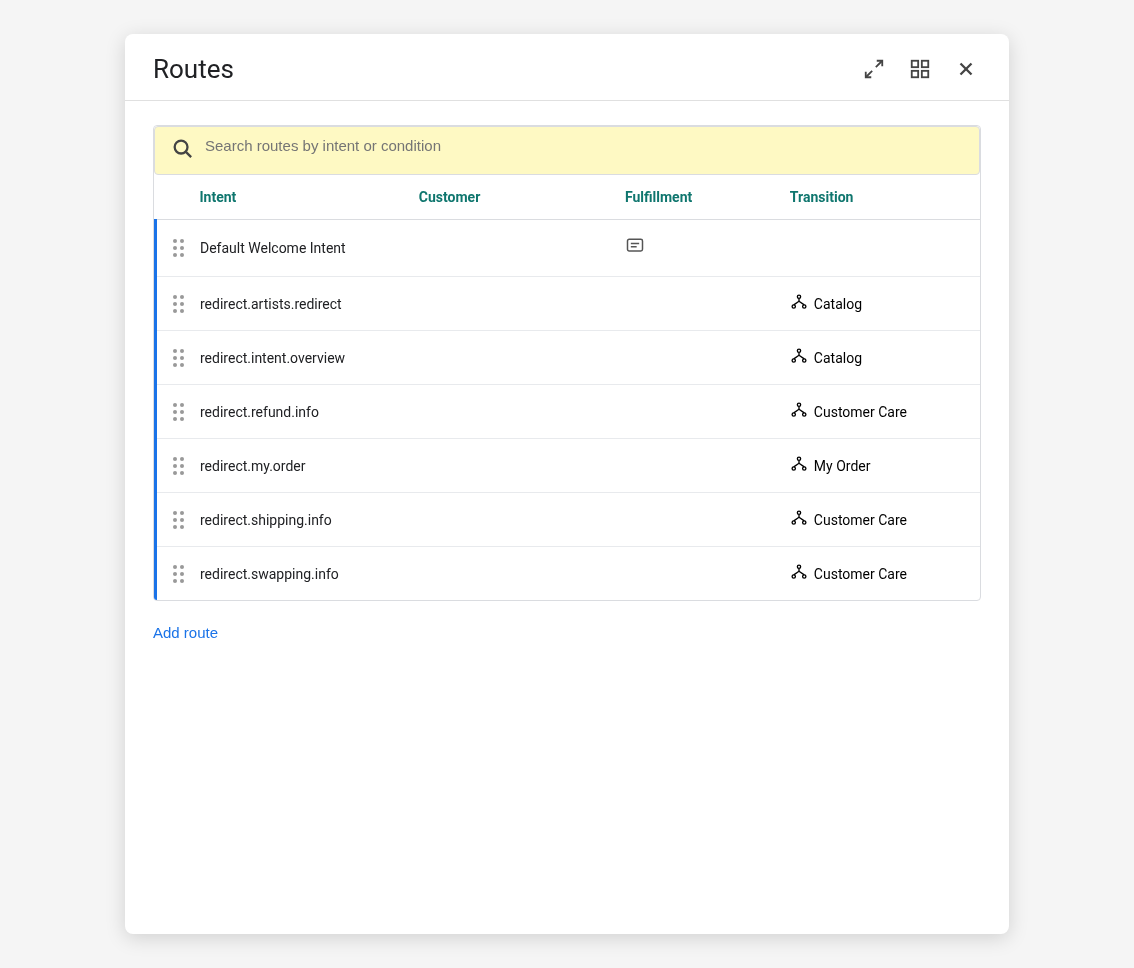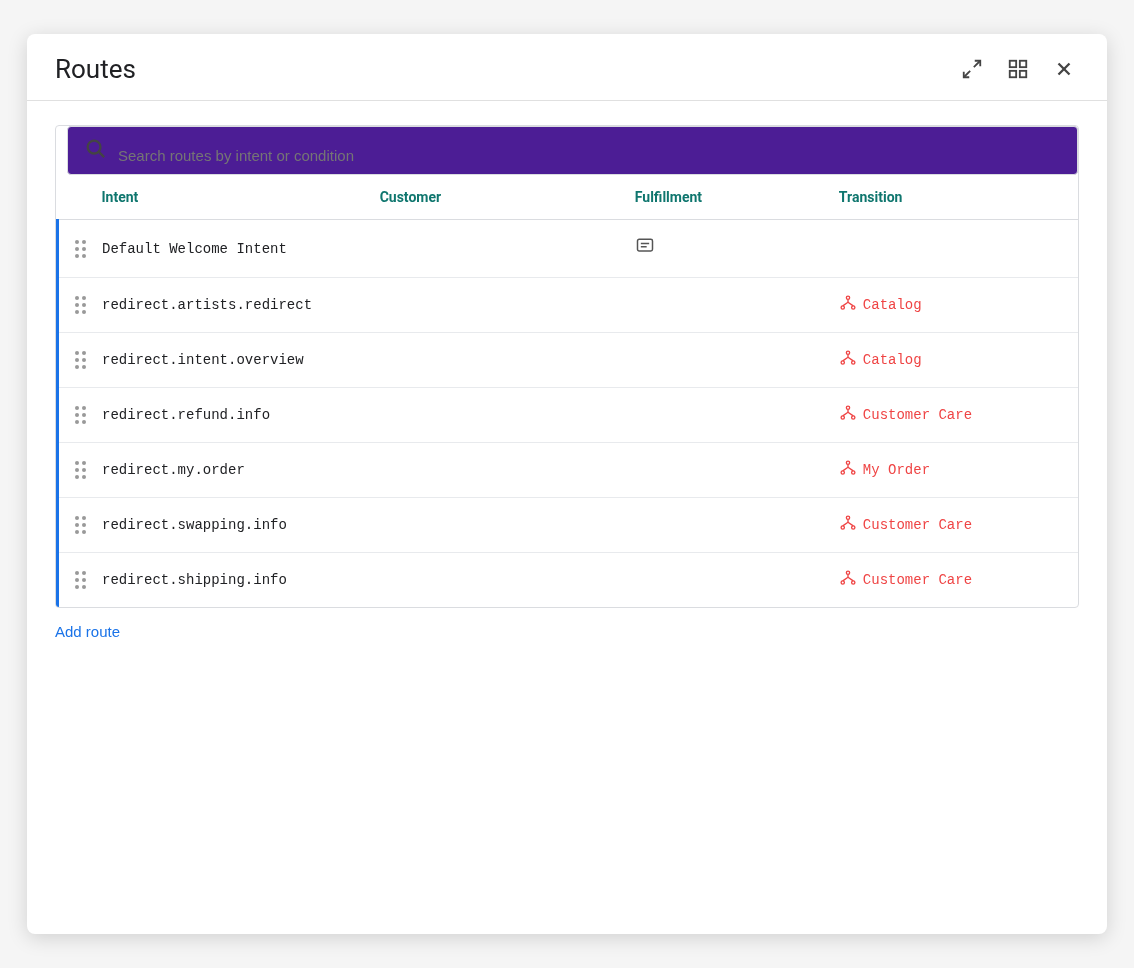--- a/index.html
+++ b/index.html
@@ -15,21 +15,21 @@
       justify-content: center;
       align-items: center;
       min-height: 968px;
       width: 1134px;
     }
 
     .dialog {
       background: #ffffff;
       border-radius: 8px;
       box-shadow: 0 4px 20px rgba(0,0,0,0.15);
-      width: 1080px;
+      width: 884px;
       min-height: 900px;
       display: flex;
       flex-direction: column;
       padding: 0;
       overflow: hidden;
     }
 
     .dialog-header {
       display: flex;
       align-items: center;
@@ -70,27 +70,26 @@
     }
 
     .sort-label {
       font-size: 15px;
       color: #444;
       margin-bottom: 18px;
     }
 
     .search-bar {
       display: flex;
-      align-items: flex-end;
+      align-items: flex-start;
       border: 1px solid #dadce0;
       border-radius: 4px;
       padding: 10px 16px;
       margin-bottom: 0;
-      background: #4c1d95;
-      margin-left: 11px;
+      background: #fef9c3;
     }
 
     .search-icon {
       font-size: 20px;
       color: #444;
       margin-right: 12px;
     }
 
     .search-input {
       border: none;
@@ -121,21 +120,20 @@
       text-align: left;
       padding: 14px 16px;
       font-size: 14px;
       font-weight: 700;
       color: #0f766e;
     }
 
     .table td {
       padding: 0;
       vertical-align: middle;
-      font-family: Liberation Mono, monospace;
     }
 
     .table tbody tr {
       border-bottom: 1px solid #e8eaed;
     }
 
     .table tbody tr:last-child {
       border-bottom: none;
     }
 
@@ -174,37 +172,37 @@
       font-size: 14px;
       color: #202124;
     }
 
     .transition-cell {
       display: flex;
       align-items: center;
       gap: 6px;
       padding: 16px;
       font-size: 14px;
-      color: #ef4444;
+      color: #000000;
     }
 
     
     .branch-icon svg {
       width: 18px;
       height: 18px;
     }
 
     .add-route-btn {
       background: none;
       border: none;
       color: #1a73e8;
       font-size: 15px;
       font-weight: 500;
       cursor: pointer;
-      margin-top: 11px;
+      margin-top: 19px;
       padding: 4px 0;
       text-align: left;
       width: fit-content;
     }
 
     .col-intent {
       width: 30%;
     }
 
     .col-condition {
@@ -487,21 +485,21 @@
       <div class="drag-handle-dot-row">
         <div class="drag-handle-dot"></div>
         <div class="drag-handle-dot"></div>
       </div>
       <div class="drag-handle-dot-row">
         <div class="drag-handle-dot"></div>
         <div class="drag-handle-dot"></div>
       </div>
     </div>
 
-      <span class="intent-text">redirect.swapping.info</span>
+      <span class="intent-text">redirect.shipping.info</span>
     </div>
               </td>
               <td class="col-condition condition-cell"></td>
               <td class="col-fulfillment">
                 <div style="padding:16px;"></div>
               </td>
               <td class="col-transition">
                 <div class="transition-cell">
         <span class="branch-icon"><svg viewBox="0 0 24 24" width="18" height="18" fill="none" stroke="currentColor" stroke-width="1.8">
     <circle cx="12" cy="5" r="2.2"></circle>
@@ -527,21 +525,21 @@
       <div class="drag-handle-dot-row">
         <div class="drag-handle-dot"></div>
         <div class="drag-handle-dot"></div>
       </div>
       <div class="drag-handle-dot-row">
         <div class="drag-handle-dot"></div>
         <div class="drag-handle-dot"></div>
       </div>
     </div>
 
-      <span class="intent-text">redirect.shipping.info</span>
+      <span class="intent-text">redirect.swapping.info</span>
     </div>
               </td>
               <td class="col-condition condition-cell"></td>
               <td class="col-fulfillment">
                 <div style="padding:16px;"></div>
               </td>
               <td class="col-transition">
                 <div class="transition-cell">
         <span class="branch-icon"><svg viewBox="0 0 24 24" width="18" height="18" fill="none" stroke="currentColor" stroke-width="1.8">
     <circle cx="12" cy="5" r="2.2"></circle>

